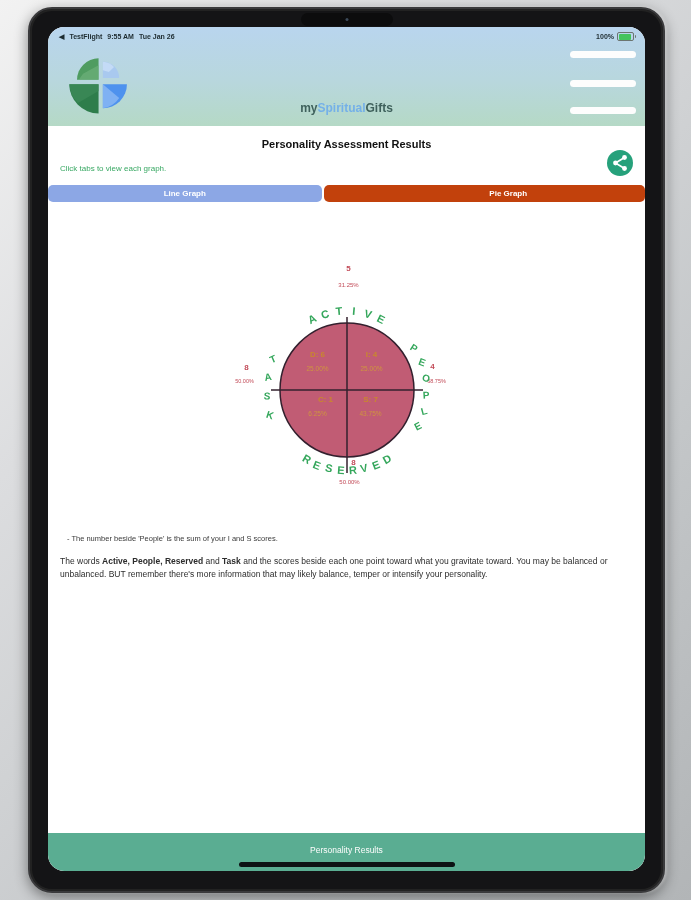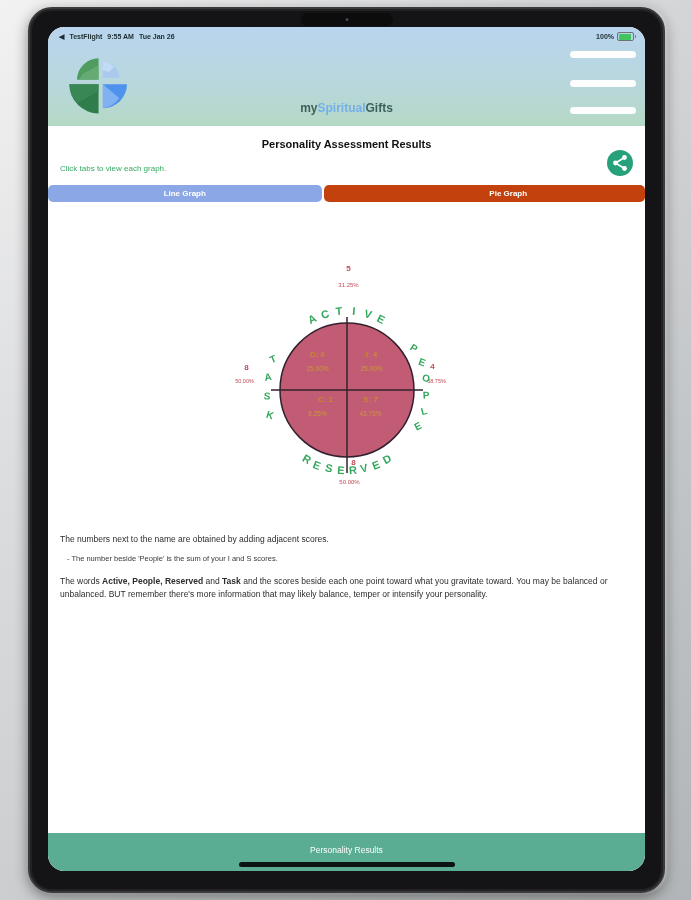--- a/index.html
+++ b/index.html
@@ -183,21 +183,20 @@
           </div>
         <div class="arc-text arc-md">
             <span style="position: absolute; left: 106.4px; top: 93.7px; transform: translate(-50%, -50%) rotate(-23deg);">T</span>
             <span style="position: absolute; left: 101.1px; top: 112px; transform: translate(-50%, -50%) rotate(-9.3deg);">A</span>
             <span style="position: absolute; left: 100.2px; top: 131px; transform: translate(-50%, -50%) rotate(4.3deg);">S</span>
             <span style="position: absolute; left: 103.9px; top: 149.7px; transform: translate(-50%, -50%) rotate(18deg);">K</span>
           </div>
       </div>
 
       <div class="explain">
-        <p class="intro">The numbers next to the name are obtained by adding adjacent scores.</p>
         <ul>
           <li>- The number beside 'People' is the sum of your I and S scores.</li>
         </ul>
         <p class="summary"><span>The words </span><b>Active, People, Reserved</b><span> and </span><b>Task</b><span> and the scores beside each one point toward what you gravitate toward. You may be balanced or unbalanced. BUT remember there's more information that may likely balance, temper or intensify your personality.</span></p>
       </div>
 
       <div class="footer-bar">
         <div class="footer-label">Personality Results</div>
       </div>
       <div class="home-indicator"></div>

